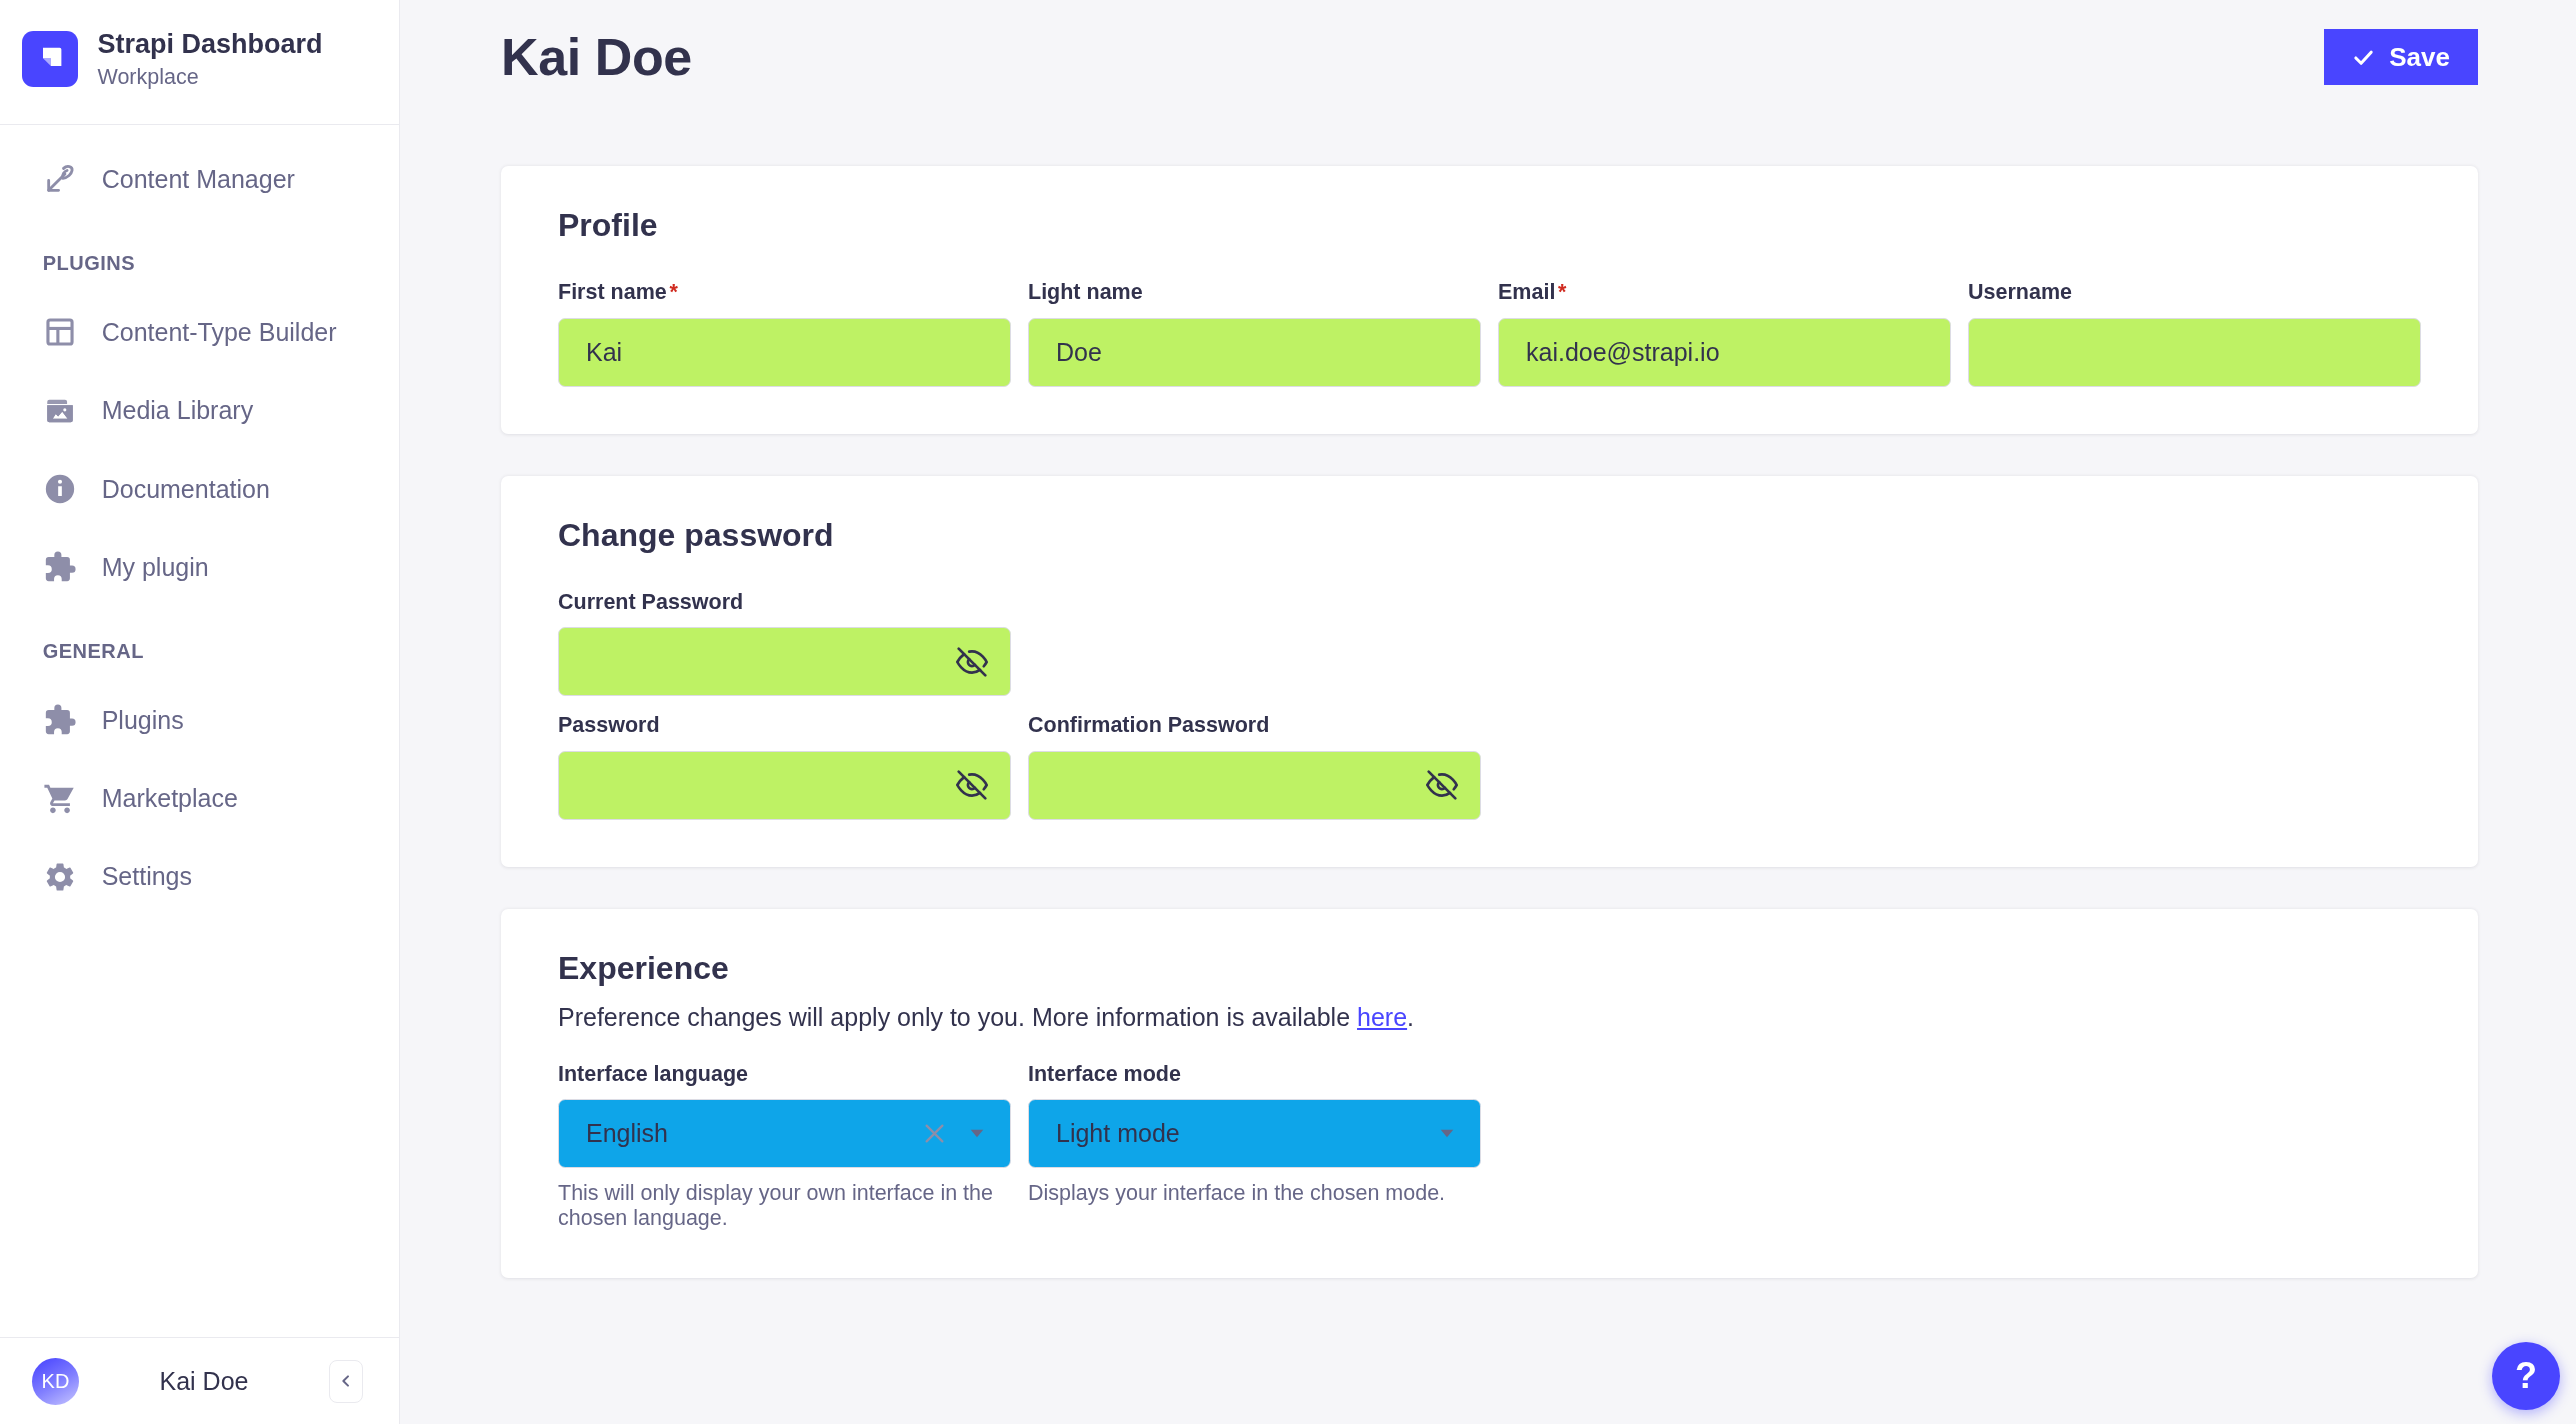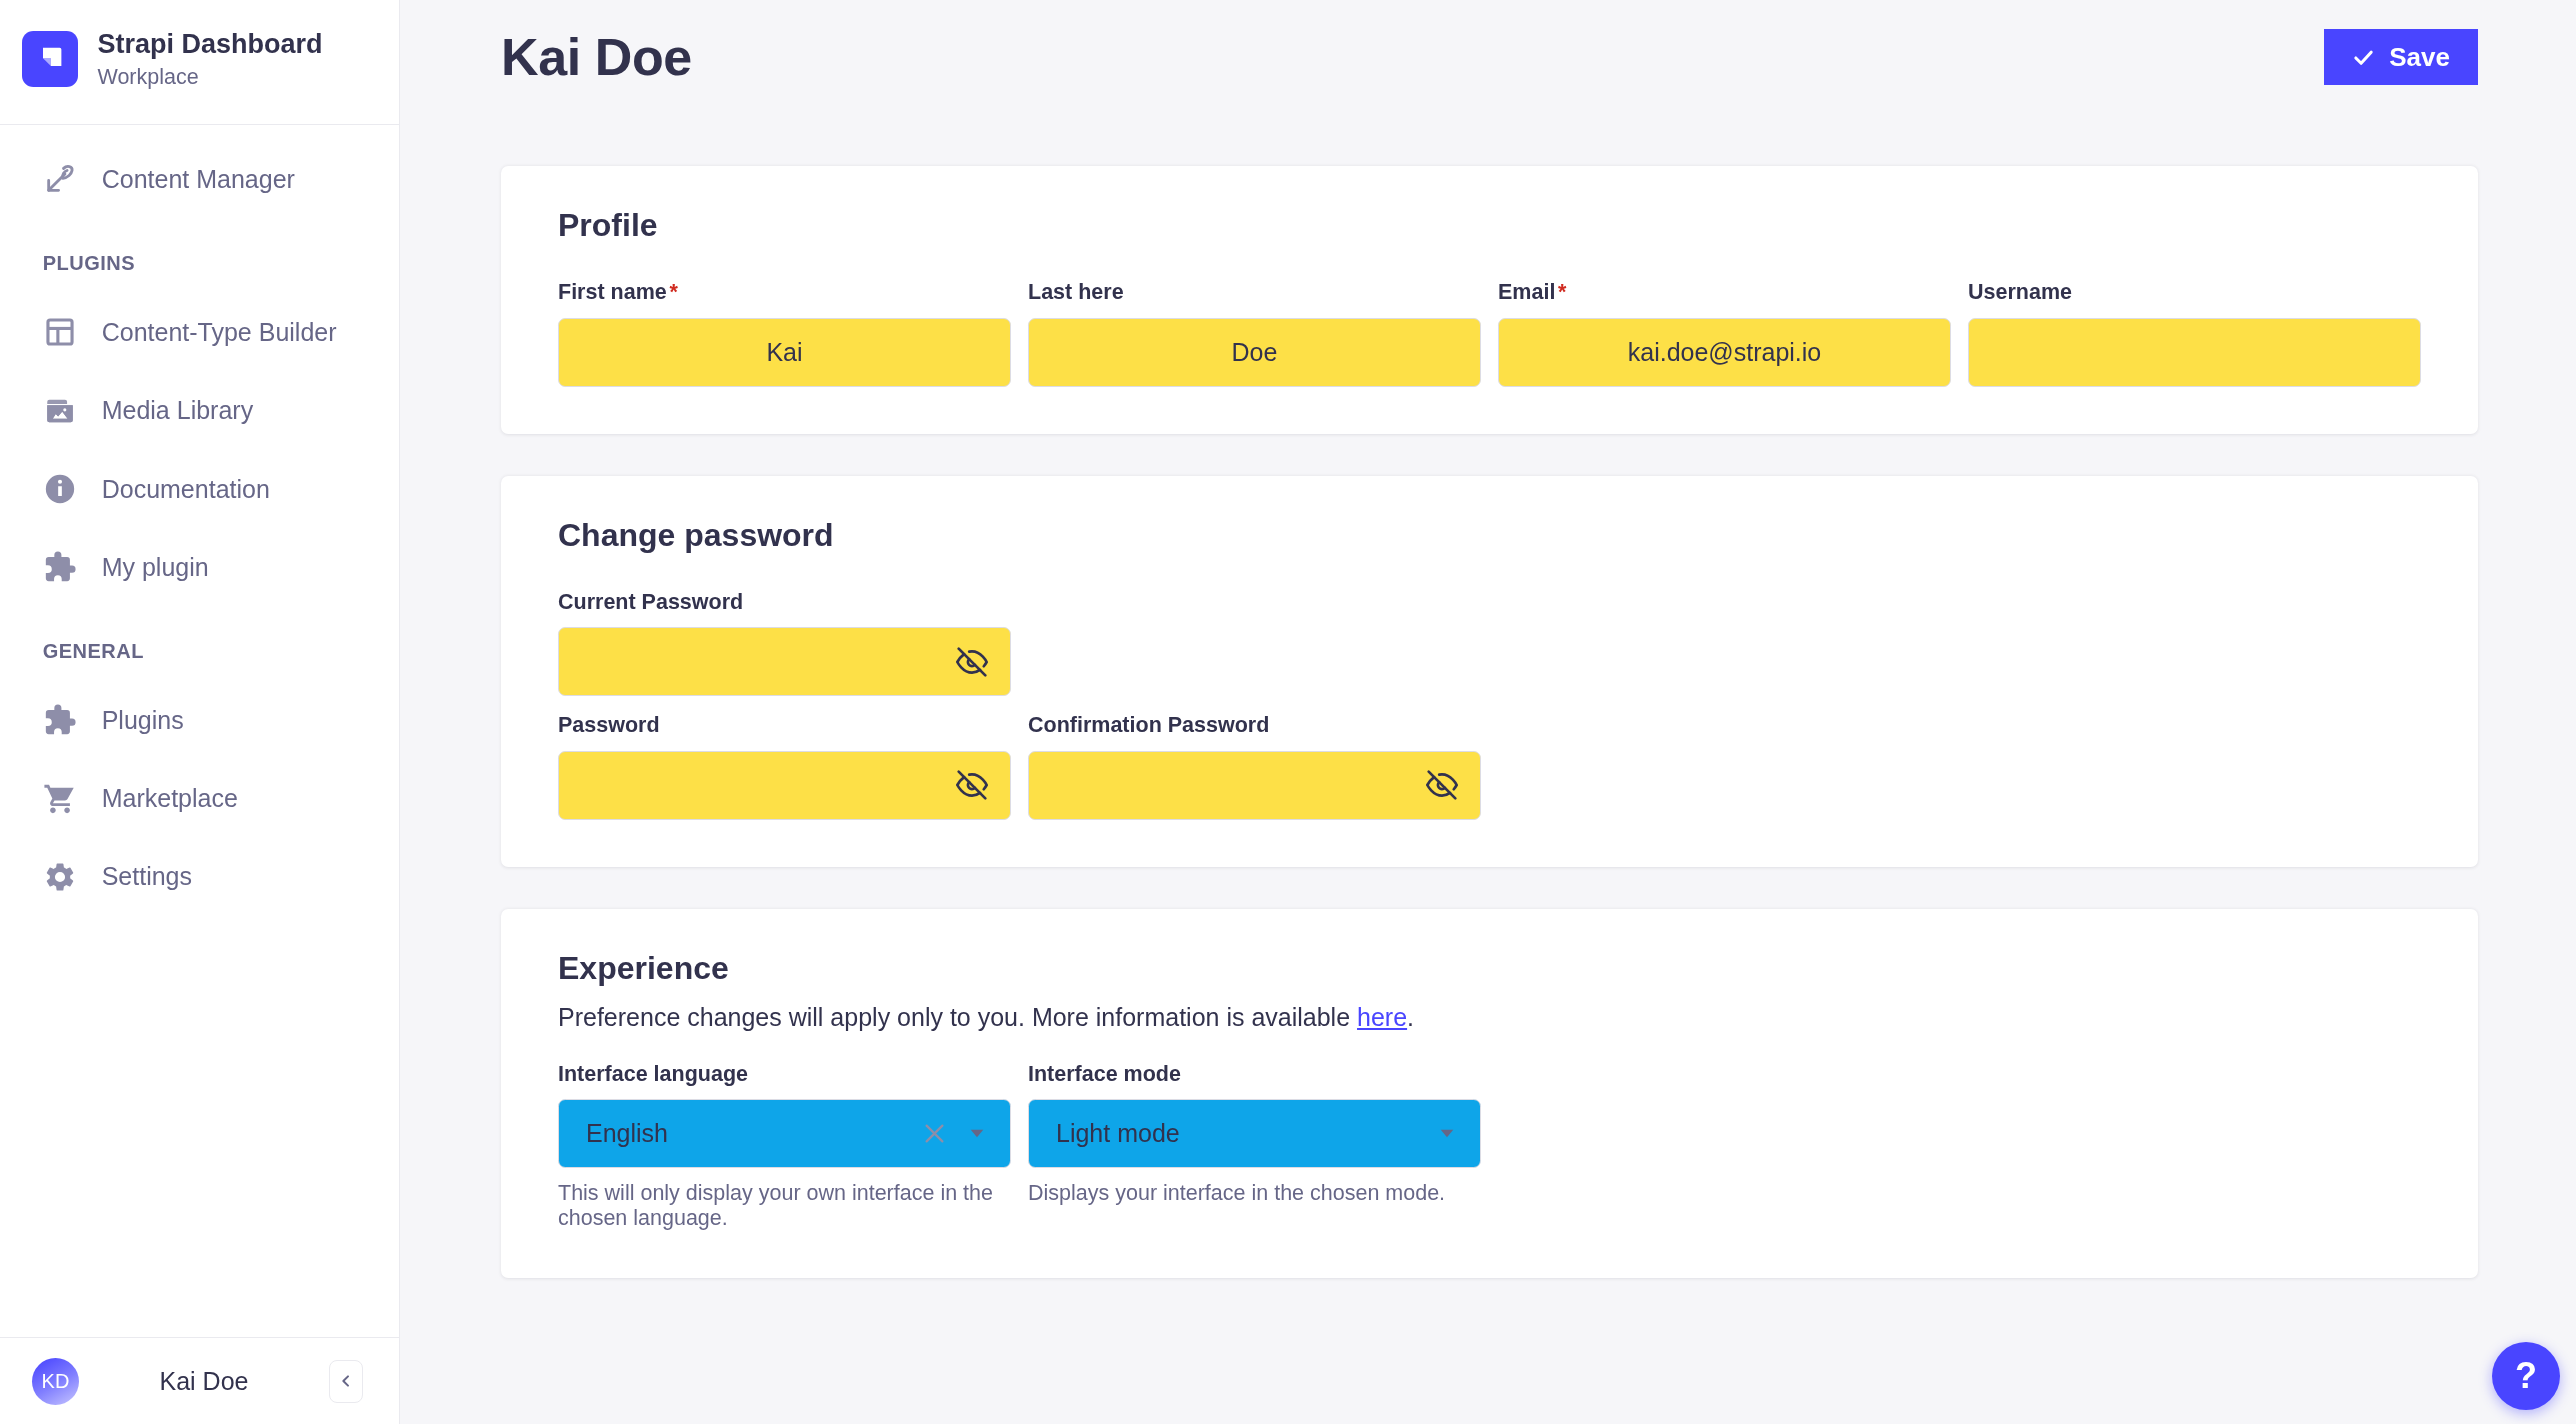--- a/index.html
+++ b/index.html
@@ -75,21 +75,21 @@
   .grid {
     display: grid; grid-template-columns: 1fr 1fr 1fr 1fr;
     column-gap: 38px; row-gap: 38px; margin-top: 36px; gap: 17px;
   }
   .label { display: block; font-size: 21.5px; font-weight: 600; color: #32324D; margin-bottom: 12.5px; }
   .req { color: #D02B20; margin-left: 2.7px; font-weight: 600; }
   .input {
     width: 100%; height: 69px;
     border: 0.9px solid #DCDCE4; border-radius: 7.2px;
     padding: 0 27px; font-size: 25px; color: #32324D;
-    font-family: inherit; background: #fde047; outline: none; text-align: center;
+    font-family: inherit; background: #bef264; outline: none;
   }
   .pw-wrap { position: relative; }
   .pw-wrap .input { padding-right: 93px; }
   .eye-btn {
     position: absolute; right: 23px; top: 50%; transform: translateY(-50%);
     background: none; border: none; color: #32324D; cursor: pointer; display: flex;
   }
   .eye-btn svg { width: 32px; height: 32px; }
 
   .subtitle { font-size: 25px; color: #32324D; margin-top: 16px; }
@@ -218,21 +218,21 @@
   </div>
 
   <section class="card first">
     <h2 class="card-title">Profile</h2>
     <div class="grid">
       <div>
         <label class="label"><span>First name</span><span class="req">*</span></label>
         <input class="input" type="text" value="Kai" style="">
       </div>
       <div>
-        <label class="label">Last here</label>
+        <label class="label">Light name</label>
         <input class="input" type="text" value="Doe" style="">
       </div>
       <div>
         <label class="label"><span>Email</span><span class="req">*</span></label>
         <input class="input" type="text" value="kai.doe@strapi.io" style="">
       </div>
       <div>
         <label class="label">Username</label>
         <input class="input" type="text" value="" style="">
       </div>

